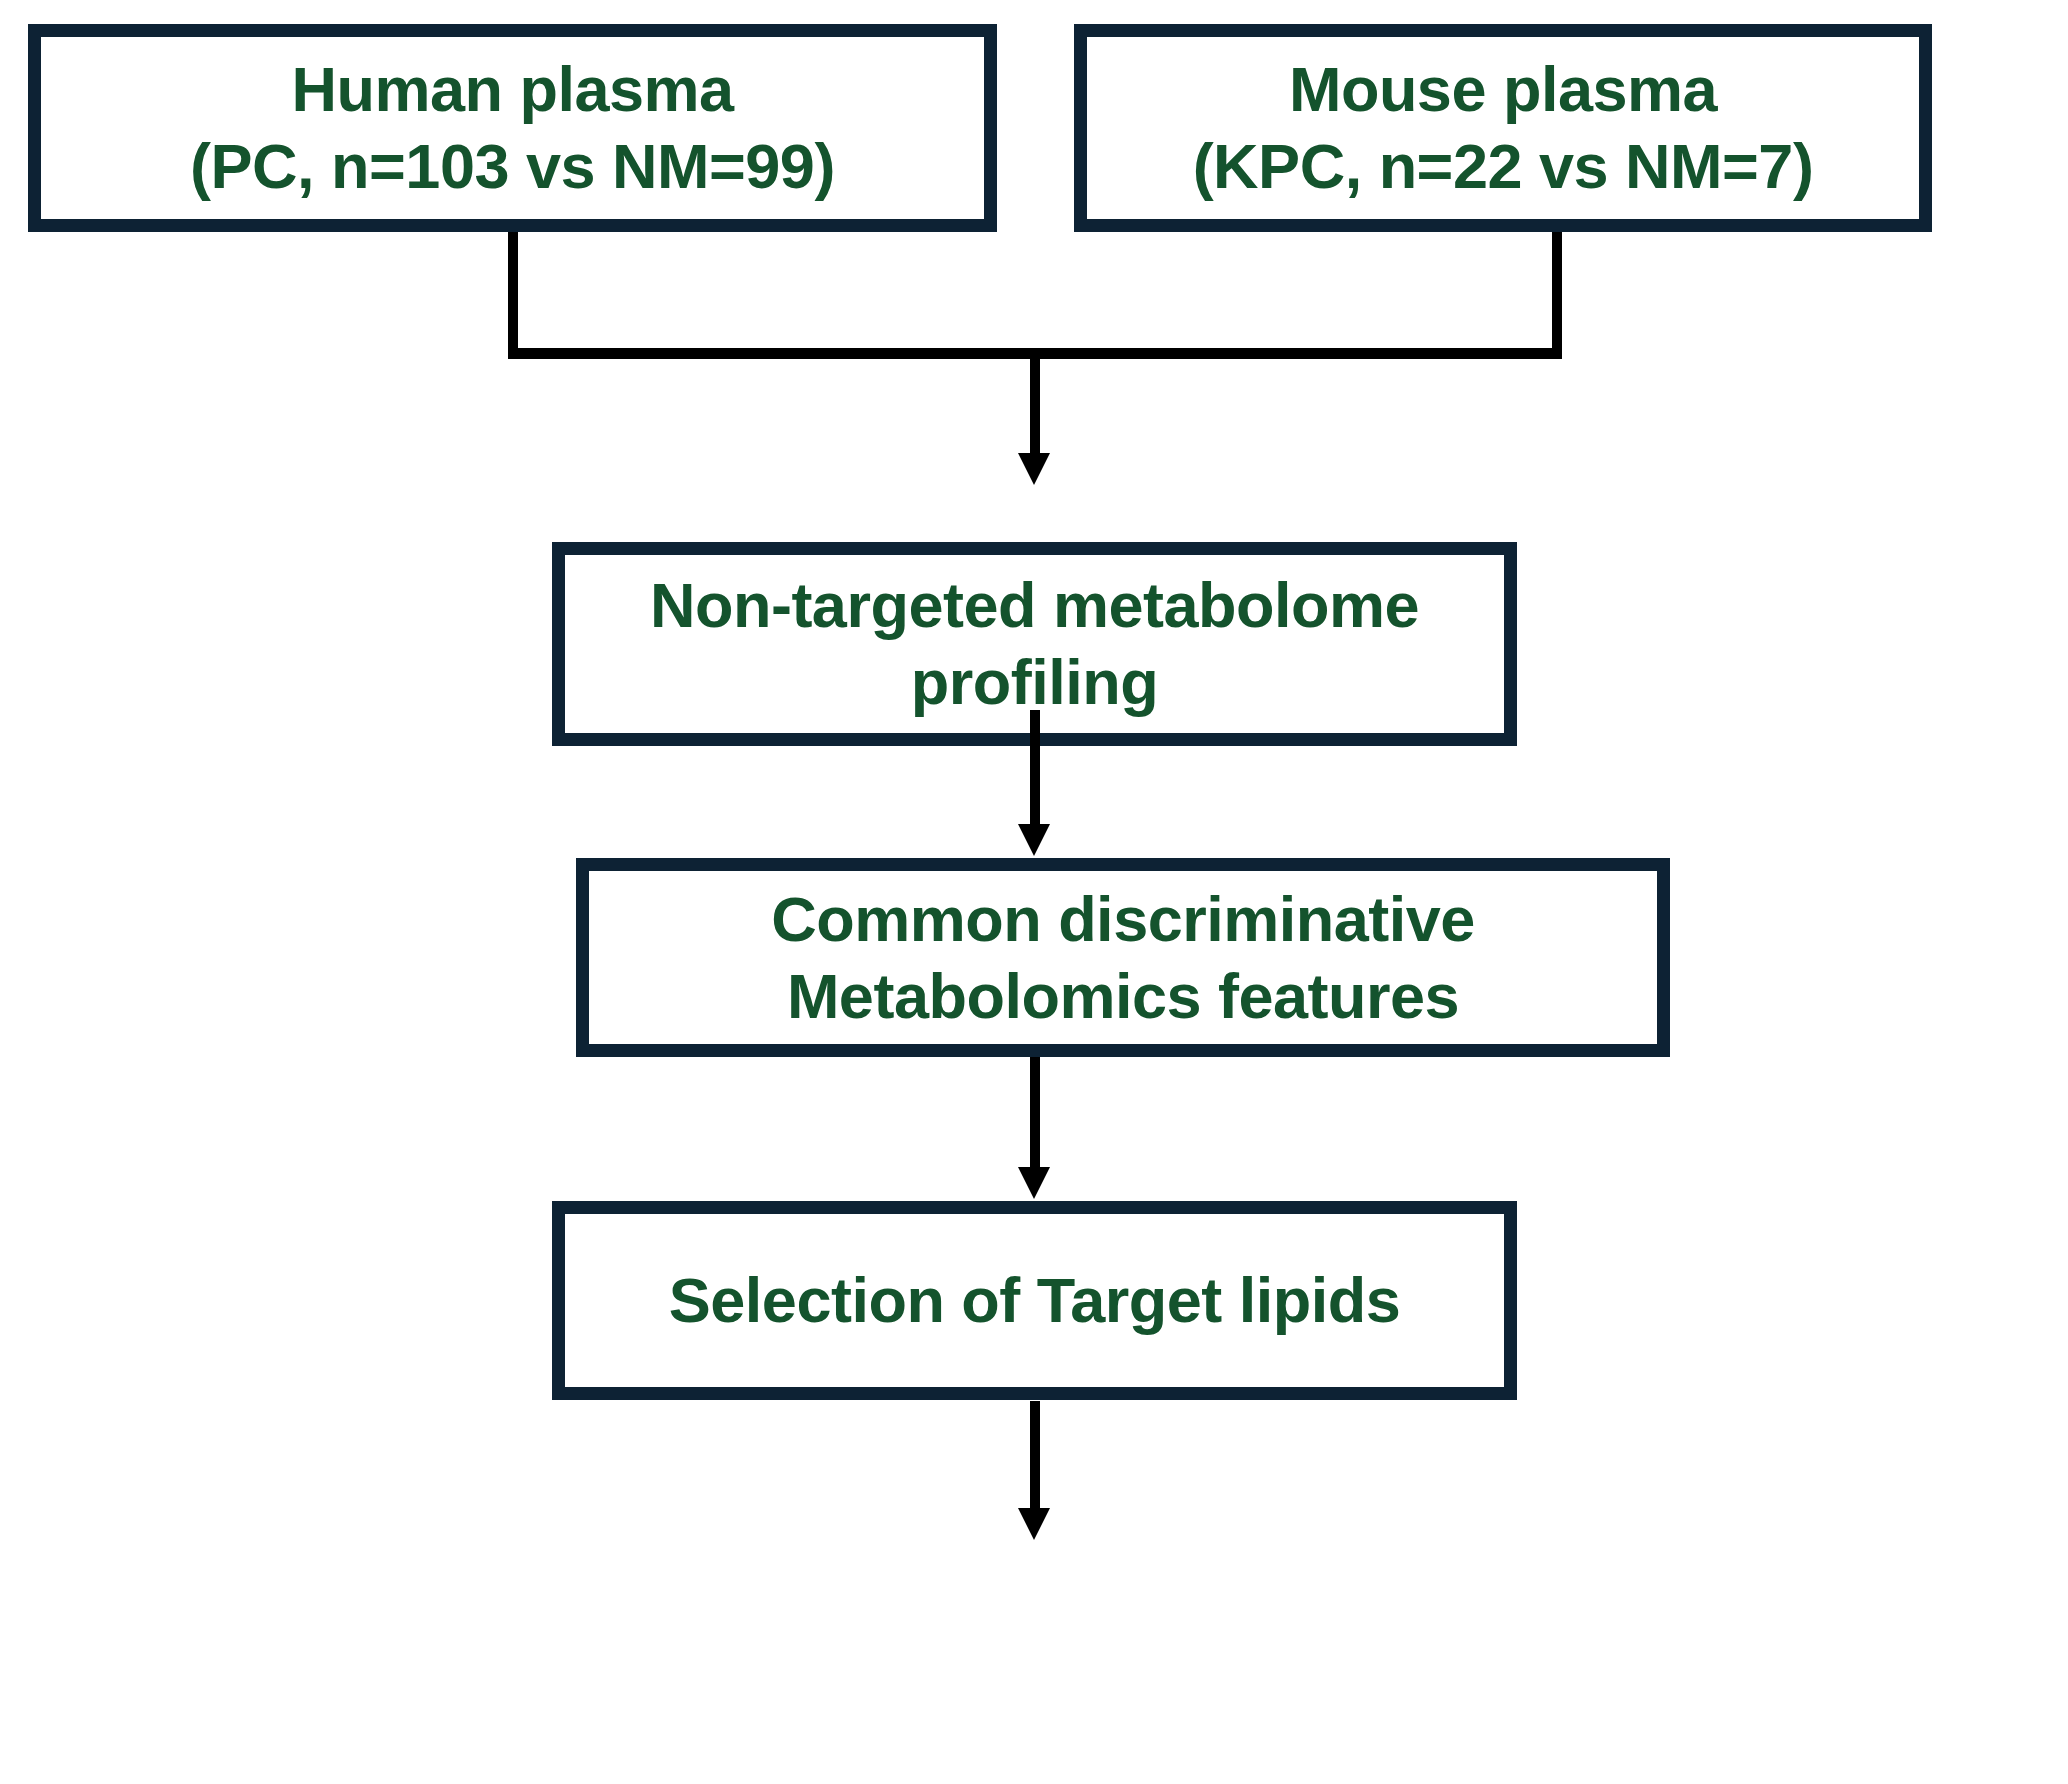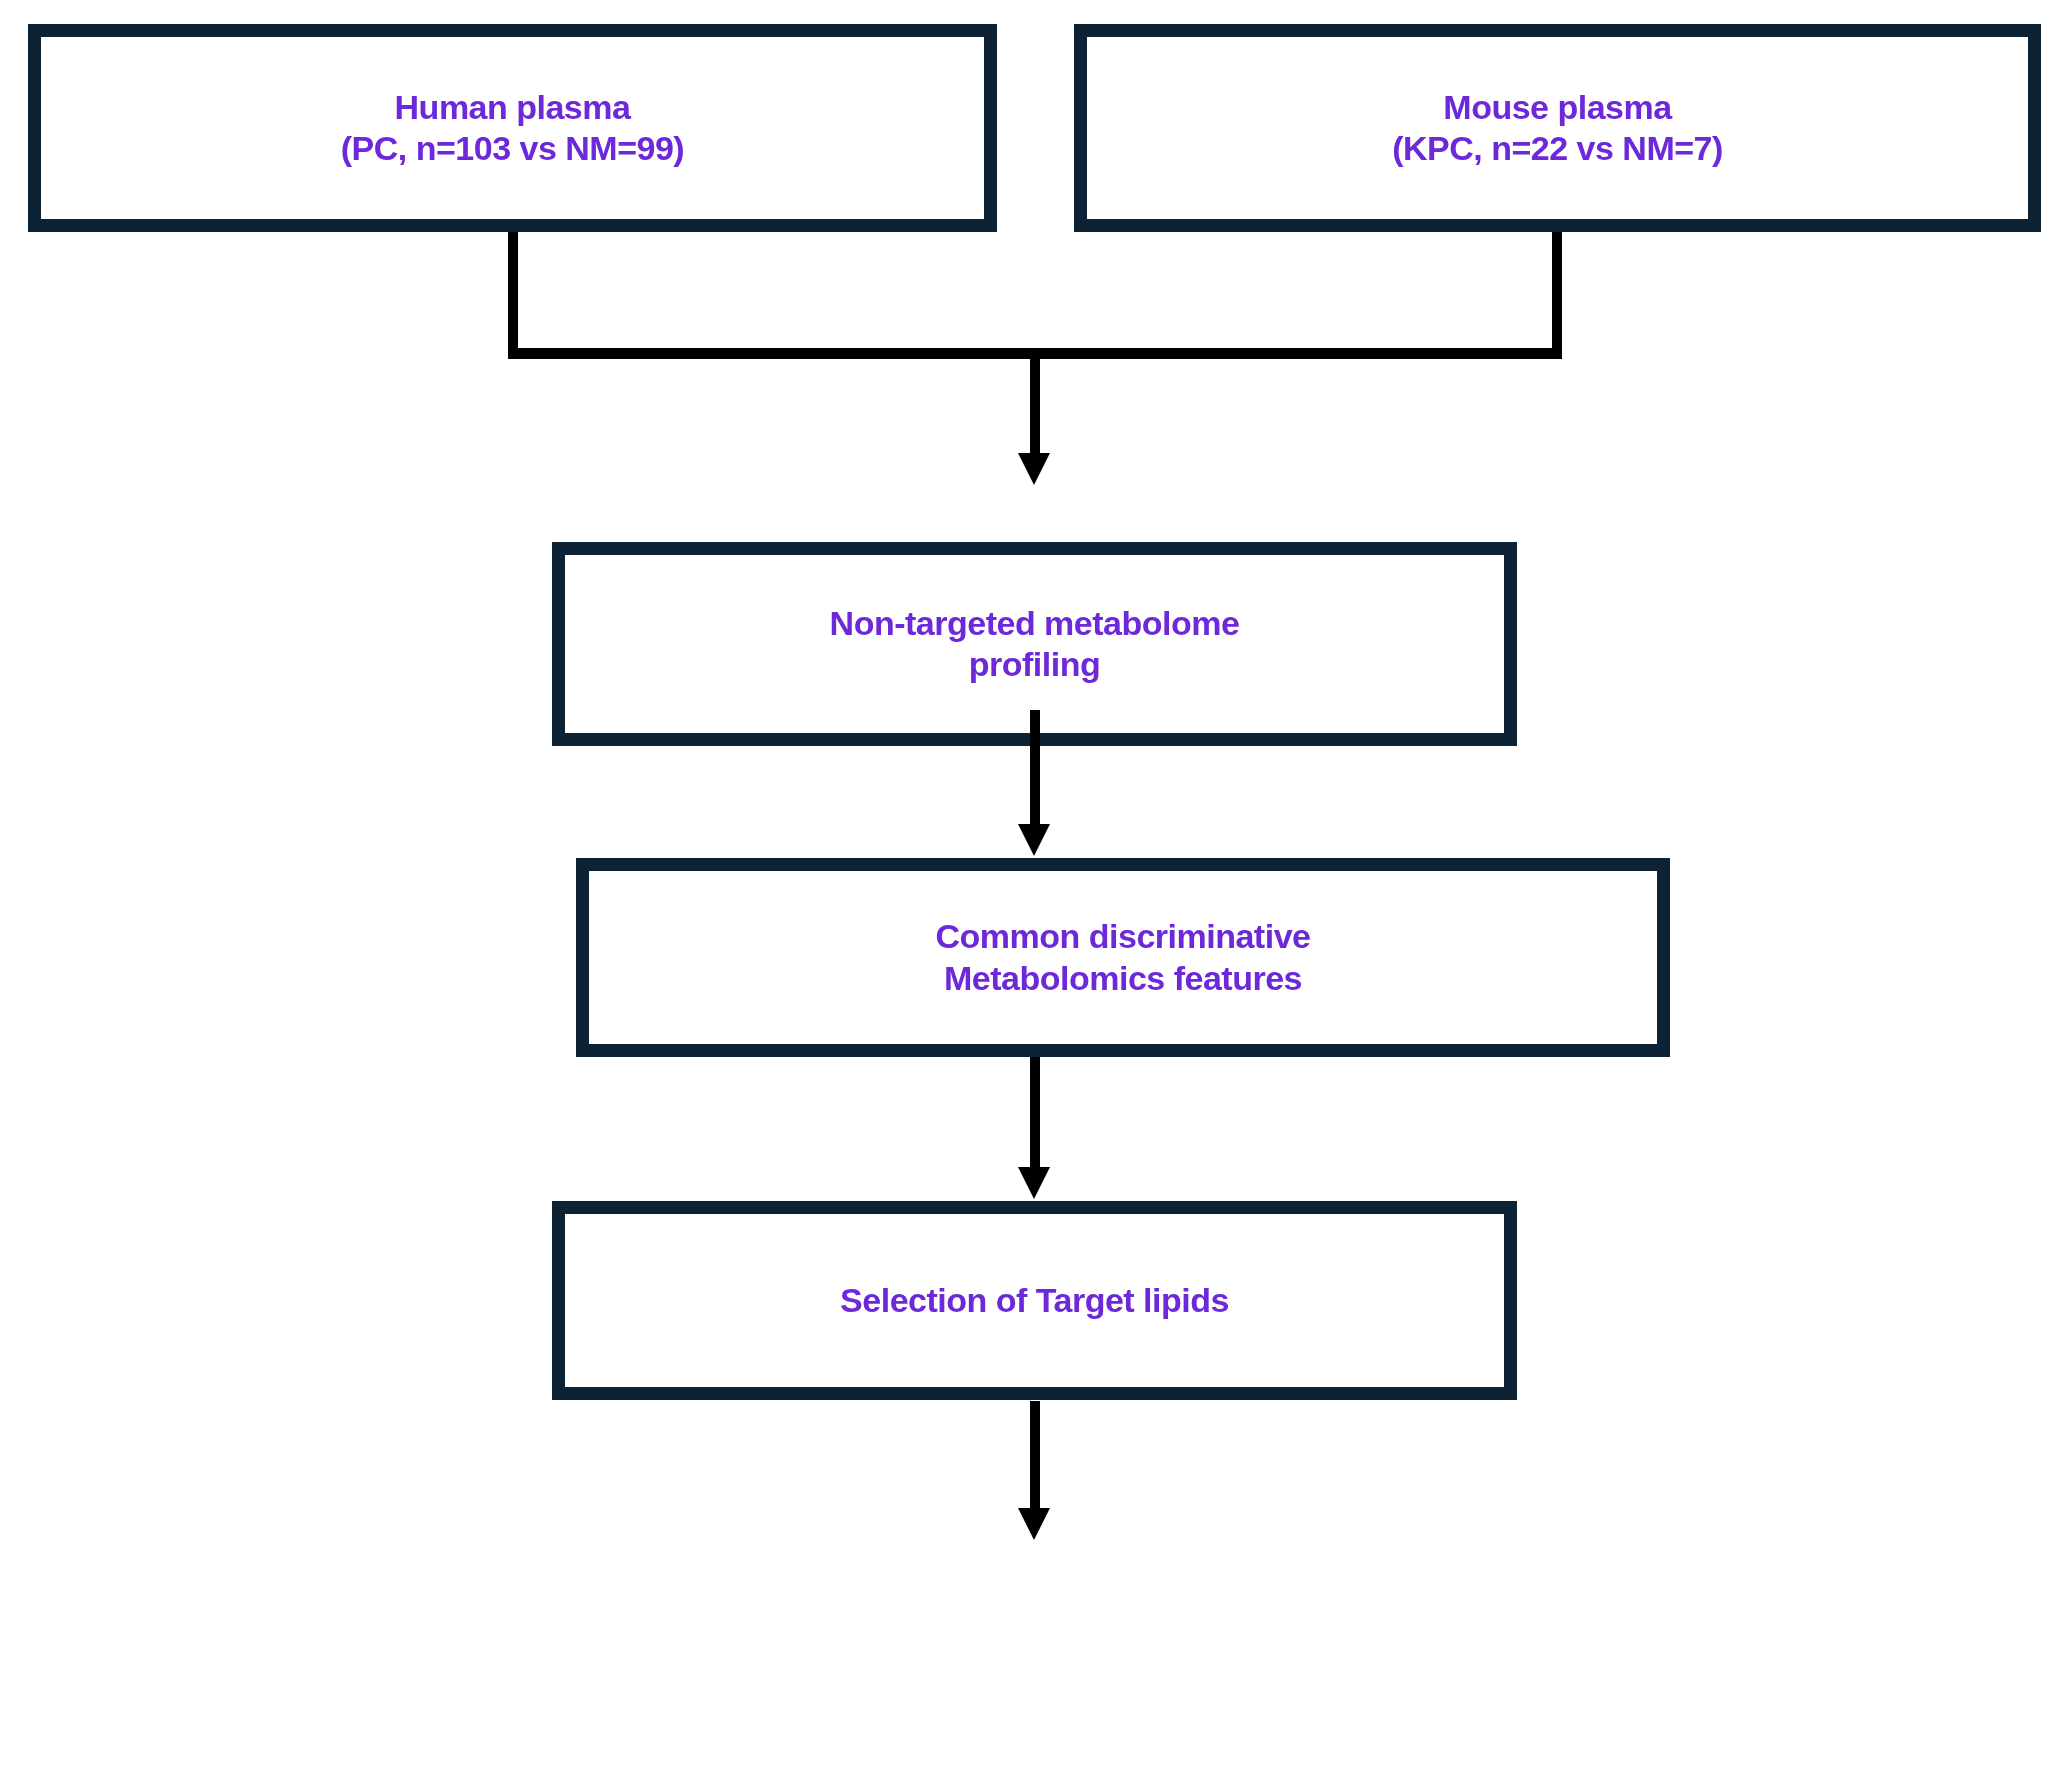--- a/index.html
+++ b/index.html
@@ -20,22 +20,22 @@
     box-sizing: border-box;
     background: #ffffff;
     border: 13px solid #0d2234;
     display: flex;
     align-items: center;
     justify-content: center;
     text-align: center;
   }
   .node-label {
     font-weight: bold;
-    color: #6d28d9;
-    font-size: 34px;
+    color: #14532d;
+    font-size: 63px;
     line-height: 1.22;
     letter-spacing: -0.5px;
     white-space: pre-line;
     padding: 0 11px;
   }
   
   .vline {
     position: absolute;
     background: #000000;
   }
@@ -55,21 +55,21 @@
 </head>
 <body>
 
 <div id="canvas">
 
   <div class="node" style="left:28px; top:24px; width:969px; height:208px;">
     <div class="node-label">Human plasma
 (PC, n=103 vs NM=99)</div>
   </div>
 
-  <div class="node" style="left:1074px; top:24px; width:967px; height:208px;">
+  <div class="node" style="left:1074px; top:24px; width:858px; height:208px;">
     <div class="node-label">Mouse plasma
 (KPC, n=22 vs NM=7)</div>
   </div>
 
   <div class="vline" style="left:508px; top:232px; width:10.2px; height:126px;"></div>
 
   <div class="vline" style="left:1552px; top:232px; width:10.2px; height:126px;"></div>
 
   <div class="hline" style="left:508px; top:348px; width:1054px; height:11px;"></div>
 

